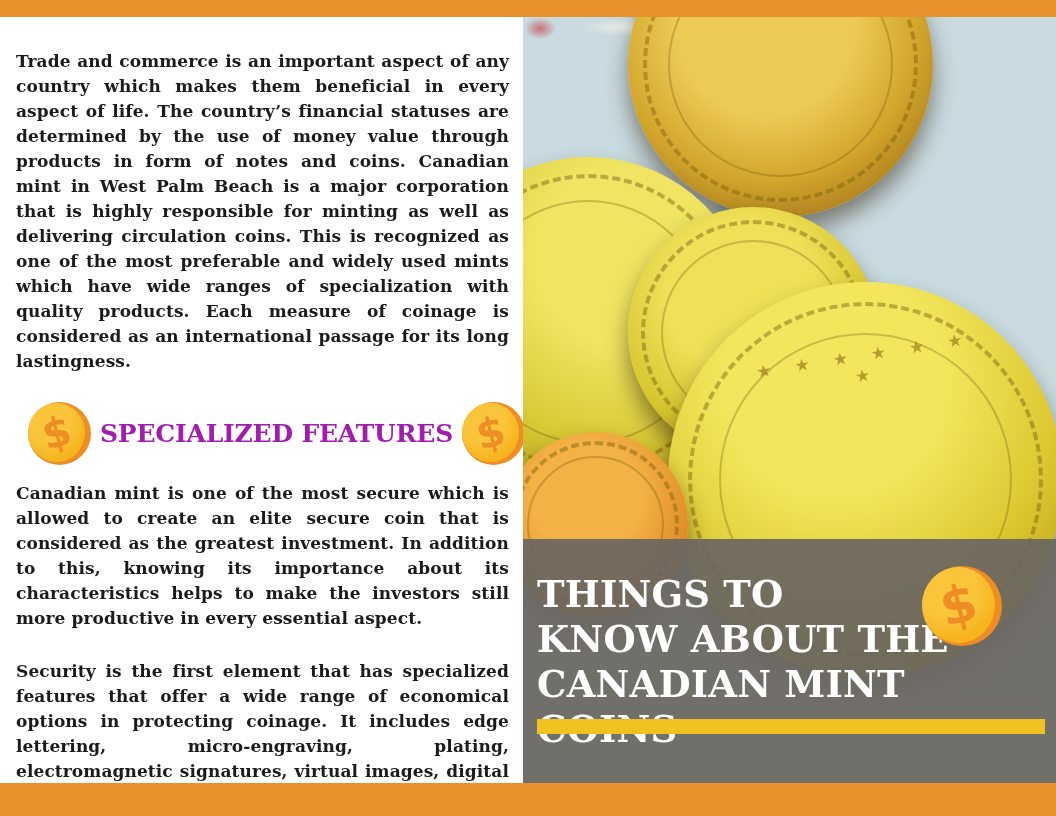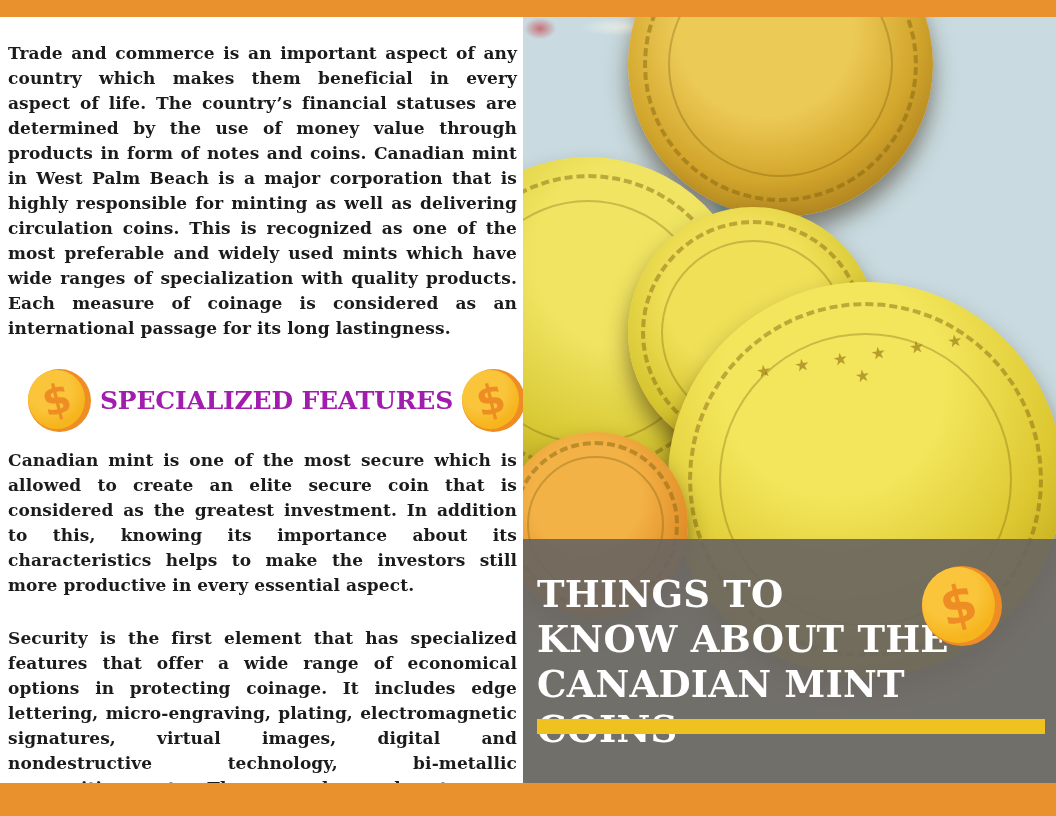--- a/index.html
+++ b/index.html
@@ -6,21 +6,21 @@
   .page{position:relative;width:1056px;height:816px;overflow:hidden;background:#ffffff;
         font-family:"DejaVu Serif","Liberation Serif",serif;}
   .bar{position:absolute;left:0;right:0;background:#E8912D;z-index:30;}
   .bar.top{top:0;height:17px;}
   .bar.bottom{bottom:0;height:33px;}
 
   .content{position:absolute;top:17px;left:0;width:1056px;height:766px;display:flex;}
 
   
   .article{width:523px;height:766px;box-sizing:border-box;padding:24px 6px 0 8px;background:#ffffff;}
-  .article p{margin:0;font-size:17px;line-height:25px;font-weight:bold;color:#1b1b1b;
+  .article p{margin:8px;font-size:17px;line-height:25px;font-weight:bold;color:#1b1b1b;
              text-align:justify;letter-spacing:0.1px;}
   .article p.p2{margin-top:0;}
   .article p.p3{margin-top:28px;}
 
   .heading-row{display:flex;align-items:center;margin:28px 16px 16px 20px;gap:9px;}
   .heading-row h2{flex:1;margin:0;text-align:center;font-size:25px;line-height:1;
                   font-weight:bold;color:#a21caf;letter-spacing:-0.2px;white-space:nowrap;}
 
   
   .coin{position:relative;border-radius:50%;background:#EF8D25;flex:0 0 auto;}

